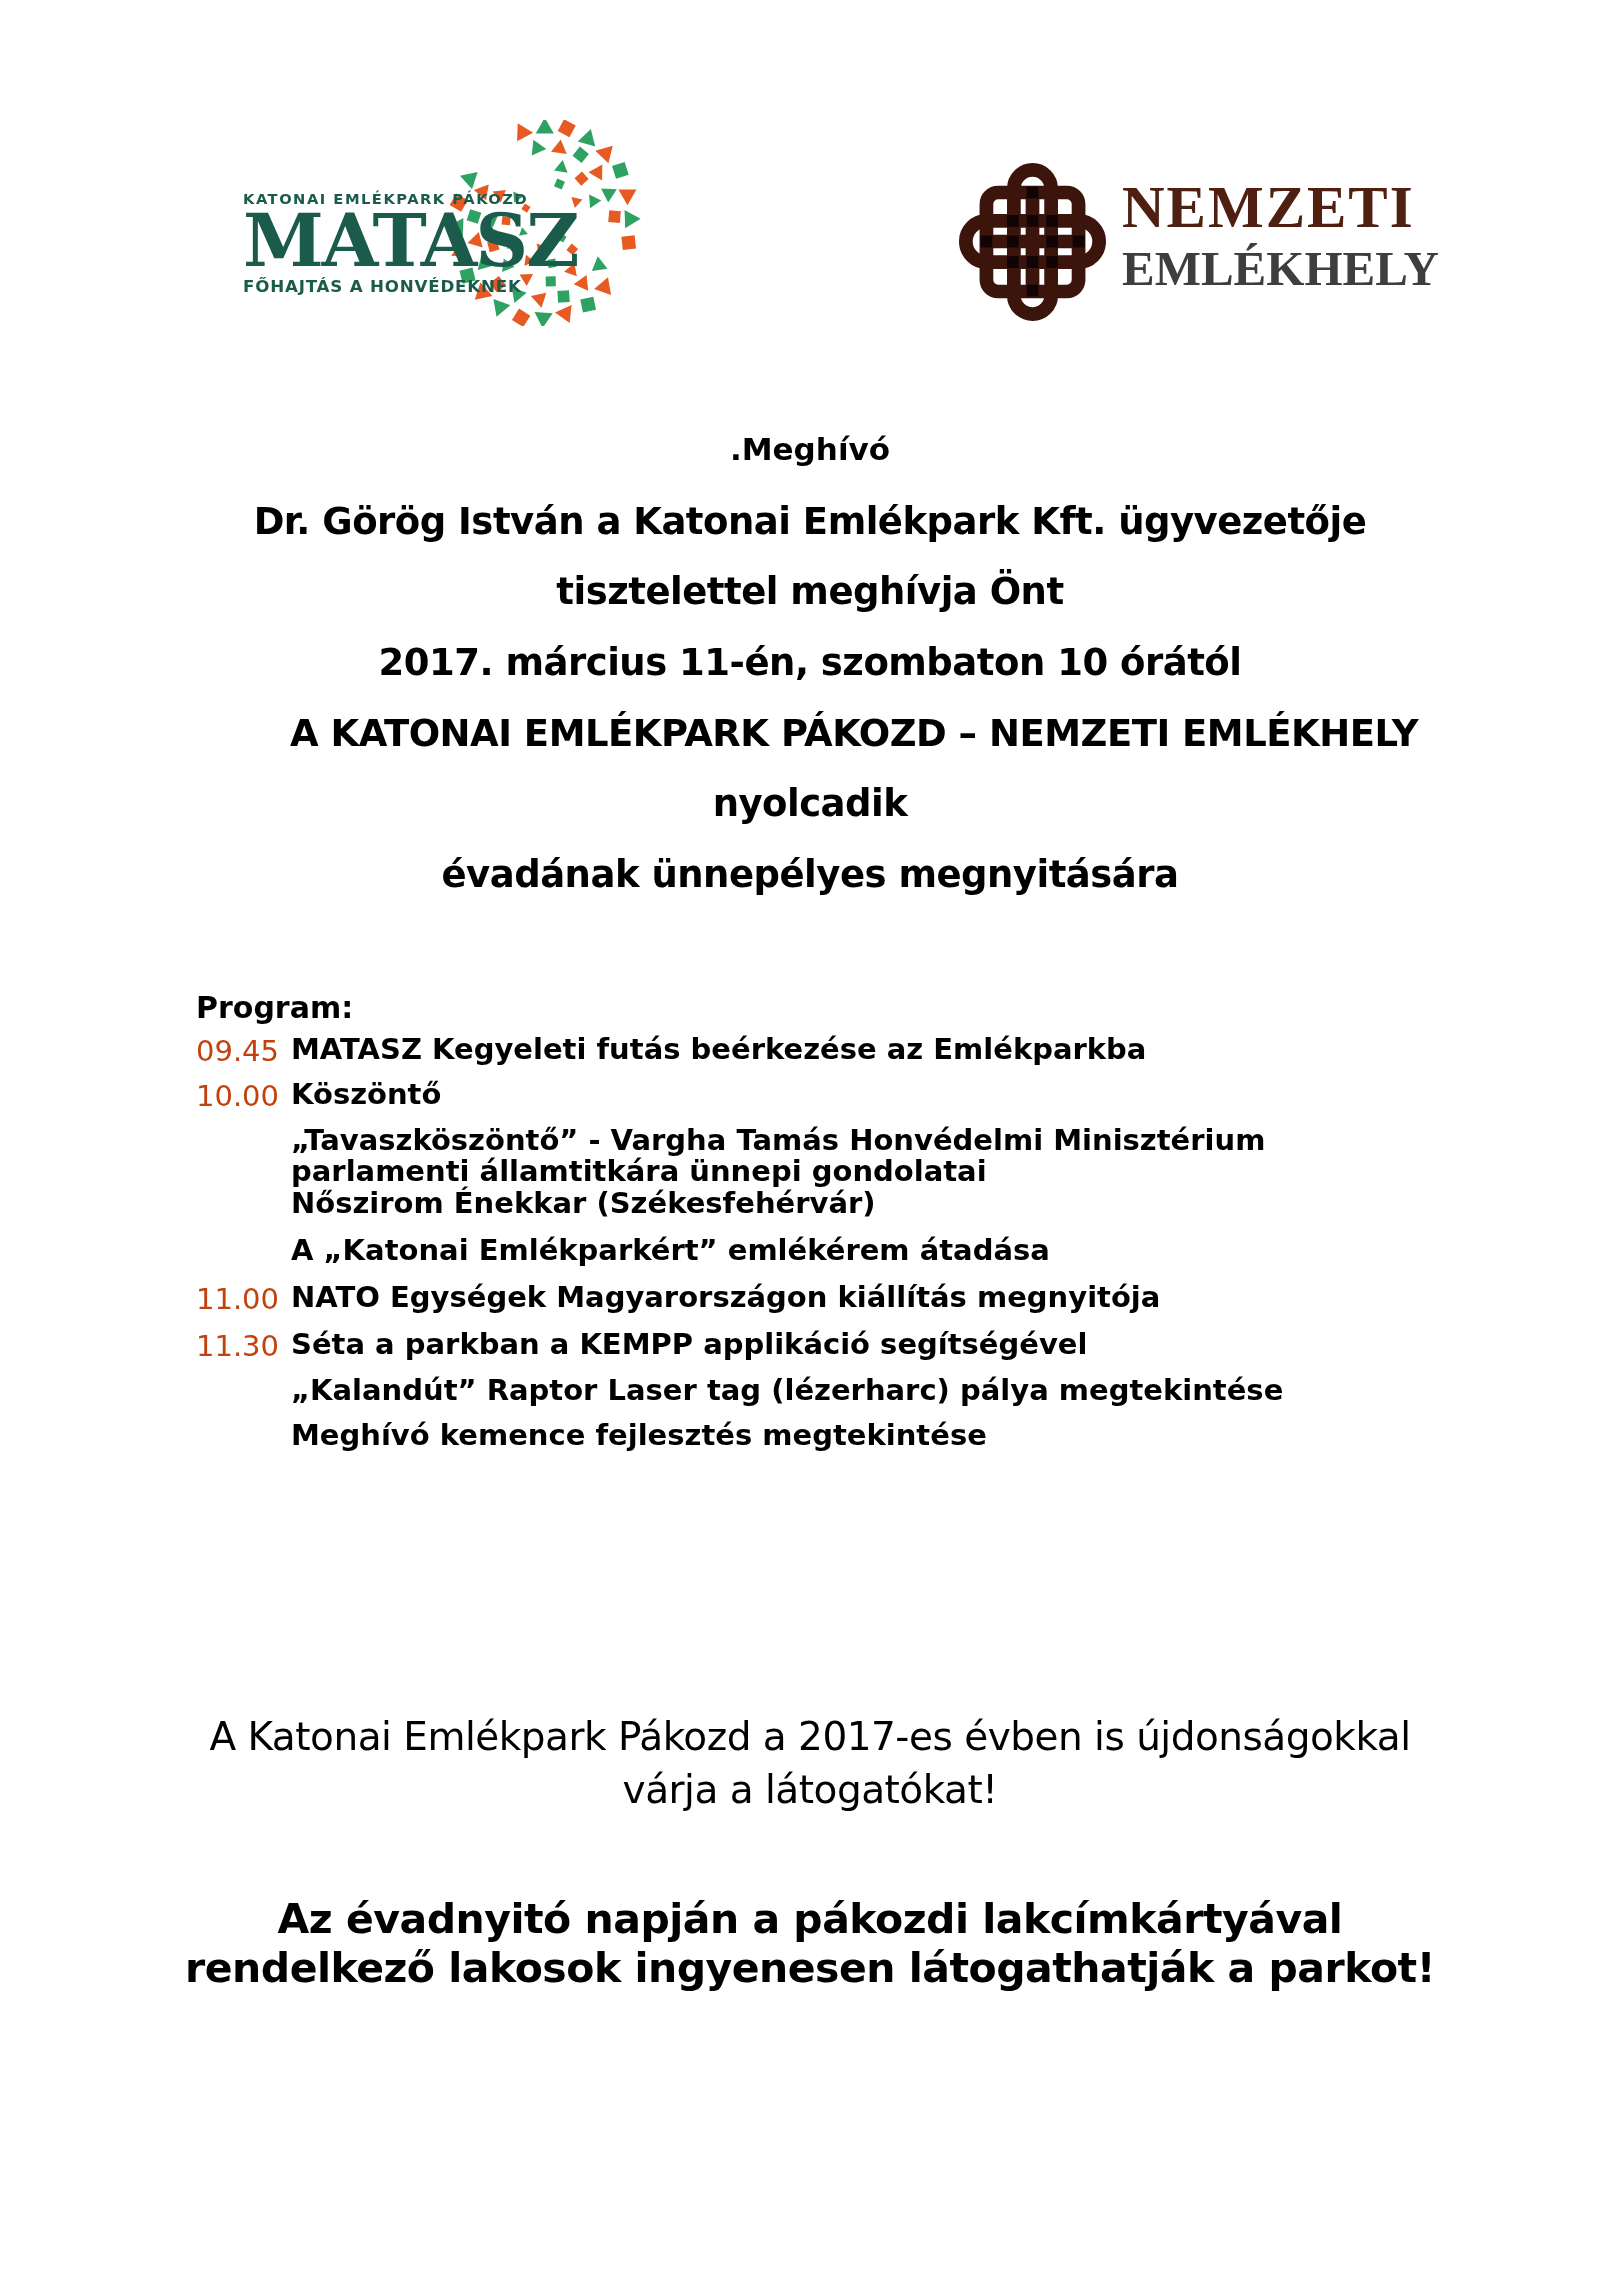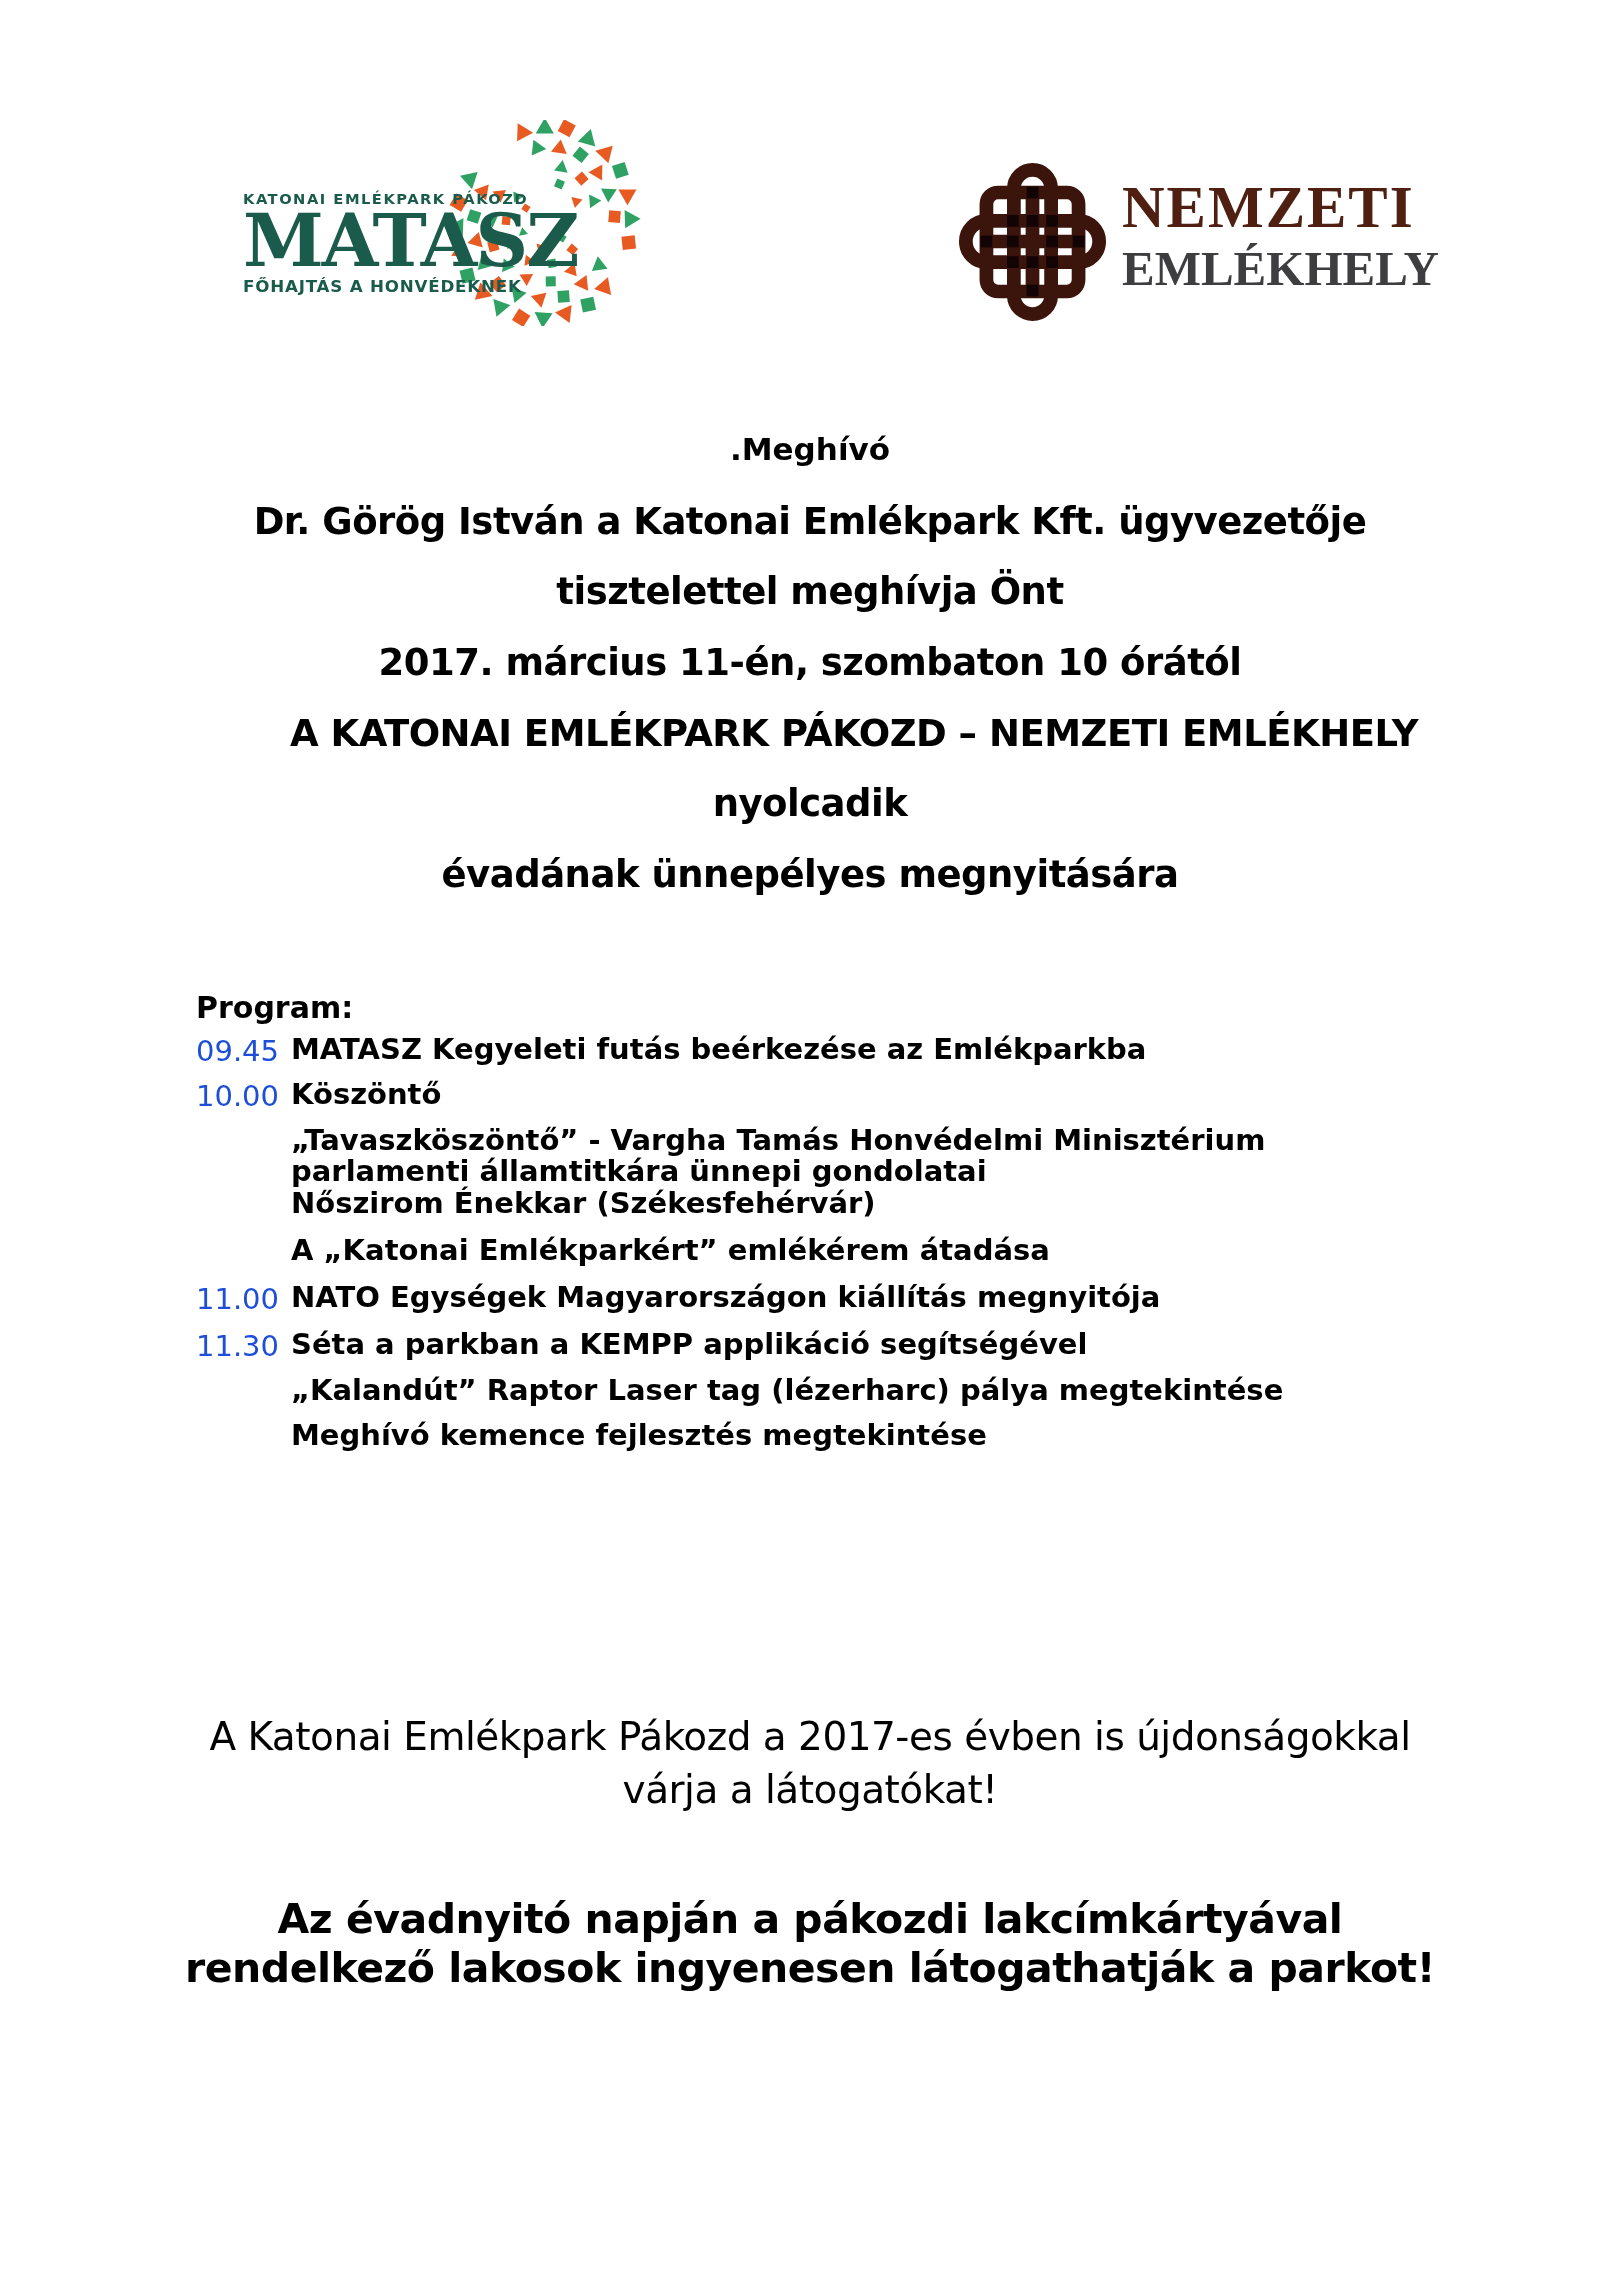--- a/index.html
+++ b/index.html
@@ -48,21 +48,21 @@
     font-size:37px;font-weight:bold;line-height:43px;letter-spacing:-0.5px;
   }
   
   .program-heading{
     position:absolute;left:196px;top:990px;
     font-size:30px;font-weight:bold;
   }
   .program-item{position:absolute;left:196px;width:1235px;}
   .program-time{
     position:absolute;left:0;top:0;
-    font-size:29px;font-weight:normal;color:#1d4ed8;
+    font-size:29px;font-weight:normal;color:#c2410c;
   }
   .program-text{
     position:absolute;left:95px;top:0;width:1039px;
     font-size:29px;font-weight:bold;line-height:31px;
     white-space:pre-line;
   }
   
   .closing-regular{
     position:absolute;left:0;top:1710px;width:100%;text-align:center;
     font-size:39px;font-weight:normal;line-height:53px;white-space:pre-line;

